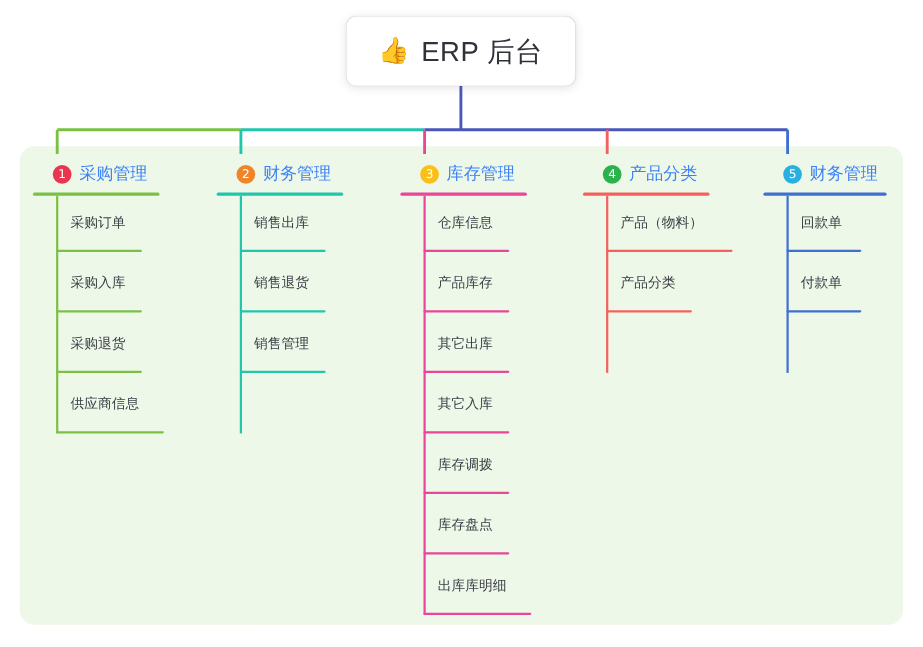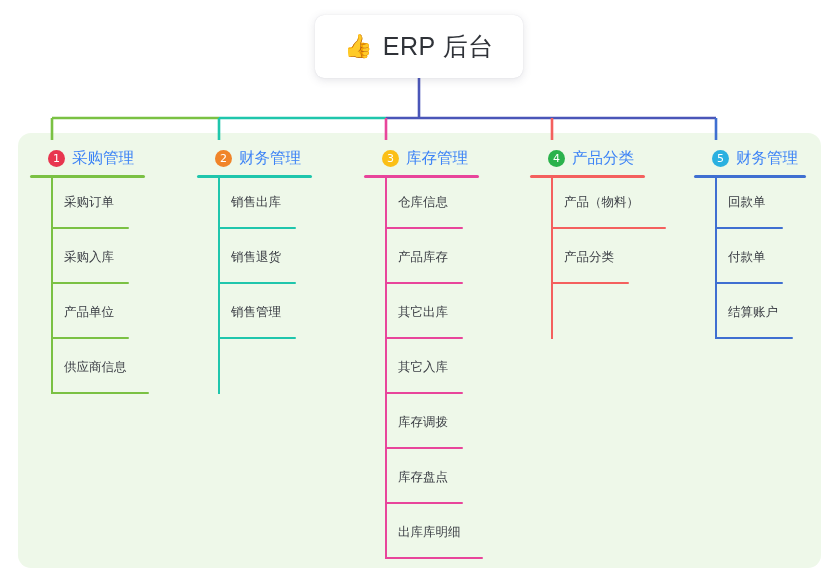--- a/index.html
+++ b/index.html
@@ -90,21 +90,21 @@
           <div class="spine" style="height: 216px; background: rgb(122, 193, 67);"></div>
           <div class="item">
             <span class="item-label">采购订单</span>
             <div class="item-rule" style="width: 78px; background: rgb(122, 193, 67);"></div>
           </div>
           <div class="item">
             <span class="item-label">采购入库</span>
             <div class="item-rule" style="width: 78px; background: rgb(122, 193, 67);"></div>
           </div>
           <div class="item">
-            <span class="item-label">产品单位</span>
+            <span class="item-label">采购退货</span>
             <div class="item-rule" style="width: 78px; background: rgb(122, 193, 67);"></div>
           </div>
           <div class="item">
             <span class="item-label">供应商信息</span>
             <div class="item-rule" style="width: 98px; background: rgb(122, 193, 67);"></div>
           </div>
         </div>
       </div>
       <div class="col" style="left: 197px; width: 150px;">
         <div class="col-head">
@@ -193,20 +193,16 @@
         <div class="items">
           <div class="spine" style="height: 161px; background: rgb(63, 111, 209);"></div>
           <div class="item">
             <span class="item-label">回款单</span>
             <div class="item-rule" style="width: 68px; background: rgb(63, 111, 209);"></div>
           </div>
           <div class="item">
             <span class="item-label">付款单</span>
             <div class="item-rule" style="width: 68px; background: rgb(63, 111, 209);"></div>
           </div>
-          <div class="item">
-            <span class="item-label">结算账户</span>
-            <div class="item-rule" style="width: 78px; background: rgb(63, 111, 209);"></div>
-          </div>
         </div>
       </div>
     </div>
 </div>
 
 </body></html>

